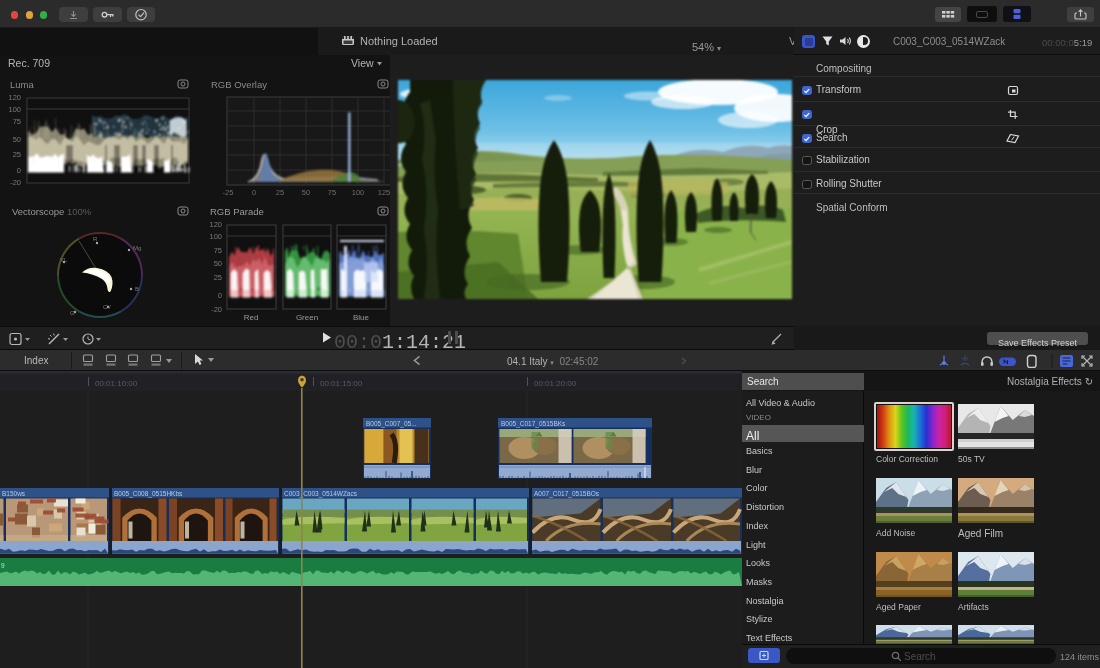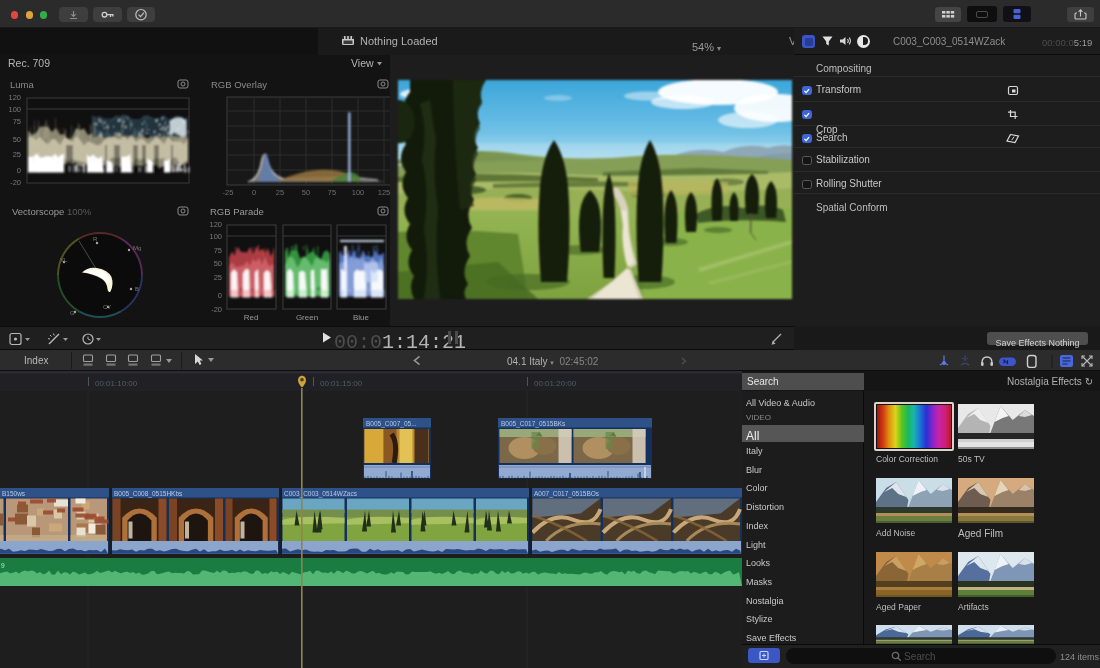--- a/index.html
+++ b/index.html
@@ -554,21 +554,21 @@
     <svg class="abs" style="left:1006px;top:132.5px" width="14" height="11">
       <path d="M4.5 1.5 L12.5 3 L9 9.5 L1 8 Z" stroke="#d8d8d8" stroke-width="1.2" fill="none"></path>
       <path d="M8.2 3.6 L5.6 7.2" stroke="#d8d8d8" stroke-width="1"></path>
     </svg>
     <div class="abs" style="left:802px;top:155.5px;width:9.5px;height:9.5px;background:#141414;border:1px solid #5a5a5a;border-radius:2.5px"></div>
     <div class="abs txt" style="left:816px;top:154.0px;font-size:10px;color:#c8c8c8">Stabilization</div>
     <div class="abs" style="left:802px;top:179.5px;width:9.5px;height:9.5px;background:#141414;border:1px solid #5a5a5a;border-radius:2.5px"></div>
     <div class="abs txt" style="left:816px;top:178.0px;font-size:10px;color:#c8c8c8">Rolling Shutter</div>
     <div class="abs txt" style="left:816px;top:201.5px;font-size:10px;color:#bdbdbd">Spatial Conform</div>
     <div class="abs" style="left:794px;top:326px;width:306px;height:24px;background:#191919"></div>
-    <div class="abs" style="left:987px;top:331.5px;width:101px;height:13.5px;background:#4e4e4e;border-radius:3px;text-align:center"><span class="txt" style="font-size:9px;color:#d2d2d2;line-height:13.5px">Save Effects Nothing</span></div>
+    <div class="abs" style="left:987px;top:331.5px;width:101px;height:13.5px;background:#4e4e4e;border-radius:3px;text-align:center"><span class="txt" style="font-size:9px;color:#d2d2d2;line-height:13.5px">Save Effects Preset</span></div>
     <div class="abs" style="left:0;top:326px;width:794px;height:24px;background:#1f1f1f;border-top:1px solid #0b0b0b;border-bottom:1px solid #0b0b0b"></div>
     <svg class="abs" style="left:9px;top:331.5px" width="95" height="14">
       <rect x="1" y="1.5" width="11" height="11" rx="2" fill="none" stroke="#b8b8b8" stroke-width="1.2"></rect>
       <circle cx="6.5" cy="7" r="1.6" fill="#b8b8b8"></circle>
       <path d="M16 6 l5 0 l-2.5 3 z" fill="#9a9a9a"></path>
       <path d="M40 12 L50 2" stroke="#b8b8b8" stroke-width="1.4"></path>
       <path d="M41 3 l1.5 1.5 M44.5 1.5 l.8 2 M39 6.5 l2 .7" stroke="#b8b8b8" stroke-width="1"></path>
       <path d="M54 6 l5 0 l-2.5 3 z" fill="#9a9a9a"></path>
       <circle cx="79" cy="7" r="5" fill="none" stroke="#b8b8b8" stroke-width="1.2"></circle>
       <path d="M79 4.5 L79 7 L81.5 8" stroke="#b8b8b8" stroke-width="1"></path>
@@ -942,31 +942,31 @@
     <div class="abs" style="left:742px;top:371px;width:358px;height:297px;background:#191919;border-left:1px solid #000"></div>
     <div class="abs" style="left:742px;top:371px;width:358px;height:20px;background:#151515"></div>
     <div class="abs" style="left:742px;top:372.5px;width:122px;height:17.5px;background:#4e4e4e"></div>
     <div class="abs txt" style="left:747px;top:376px;font-size:10px;color:#e8e8e8">Search</div>
     <div class="abs txt" style="left:1007px;top:376px;font-size:10px;color:#b0b0b0">Nostalgia Effects ↻</div>
     <div class="abs" style="left:742px;top:391px;width:122px;height:253px;background:#1c1c1c;border-right:1px solid #0a0a0a"></div>
     <div class="abs txt" style="left:746px;top:397.5px;font-size:9px;color:#c9c9c9">All Video &amp; Audio</div>
     <div class="abs txt" style="left:746px;top:412.5px;font-size:8px;color:#8a8a8a">VIDEO</div>
     <div class="abs" style="left:742px;top:425px;width:122px;height:17px;background:#565656"></div>
     <div class="abs txt" style="left:746px;top:429px;font-size:12px;color:#f0f0f0">All</div>
-    <div class="abs txt" style="left:746px;top:446px;font-size:9px;color:#c9c9c9">Italy</div>
+    <div class="abs txt" style="left:746px;top:446px;font-size:9px;color:#c9c9c9">Basics</div>
     <div class="abs txt" style="left:746px;top:465px;font-size:9px;color:#c9c9c9">Blur</div>
     <div class="abs txt" style="left:746px;top:483px;font-size:9px;color:#c9c9c9">Color</div>
     <div class="abs txt" style="left:746px;top:502px;font-size:9px;color:#c9c9c9">Distortion</div>
     <div class="abs txt" style="left:746px;top:521px;font-size:9px;color:#c9c9c9">Index</div>
     <div class="abs txt" style="left:746px;top:540px;font-size:9px;color:#c9c9c9">Light</div>
     <div class="abs txt" style="left:746px;top:558px;font-size:9px;color:#c9c9c9">Looks</div>
     <div class="abs txt" style="left:746px;top:577px;font-size:9px;color:#c9c9c9">Masks</div>
     <div class="abs txt" style="left:746px;top:596px;font-size:9px;color:#c9c9c9">Nostalgia</div>
     <div class="abs txt" style="left:746px;top:614px;font-size:9px;color:#c9c9c9">Stylize</div>
-    <div class="abs txt" style="left:746px;top:633px;font-size:9px;color:#c9c9c9">Save Effects</div>
+    <div class="abs txt" style="left:746px;top:633px;font-size:9px;color:#c9c9c9">Text Effects</div>
     <div class="abs" style="left:874px;top:402px;width:80px;height:49px;border:2px solid #ddd2cc;border-radius:2px;background:#111">
       <div style="position:absolute;left:1px;top:1px;width:74px;height:43px;background:linear-gradient(90deg,#a01414,#d33c10,#dd9612,#ddd41a,#60c41e,#1cb85c,#18b4b0,#1a72d8,#2a30d0,#8426cc,#c822a8,#d0207a,#b81830)"></div>
     </div>
     <svg class="abs" style="left:958px;top:404px;filter:blur(.45px)" width="76" height="45" viewBox="0 0 75 45" preserveAspectRatio="none">
       <rect width="75" height="45" fill="#e8e8e8"></rect>
       <polygon points="0,45 0,24 10,10 20,4 32,22 28,45" fill="#b4b4b4"></polygon>
       <polygon points="8,14 20,4 30,19 22,16 16,10" fill="#f4f4f4" opacity=".9"></polygon>
       <polygon points="26,45 42,2 54,16 66,6 75,12 75,45" fill="#787878"></polygon>
       <polygon points="36,18 42,2 50,12 44,14" fill="#f4f4f4"></polygon>
       <polygon points="60,12 66,6 73,11 66,13" fill="#f4f4f4" opacity=".8"></polygon>

